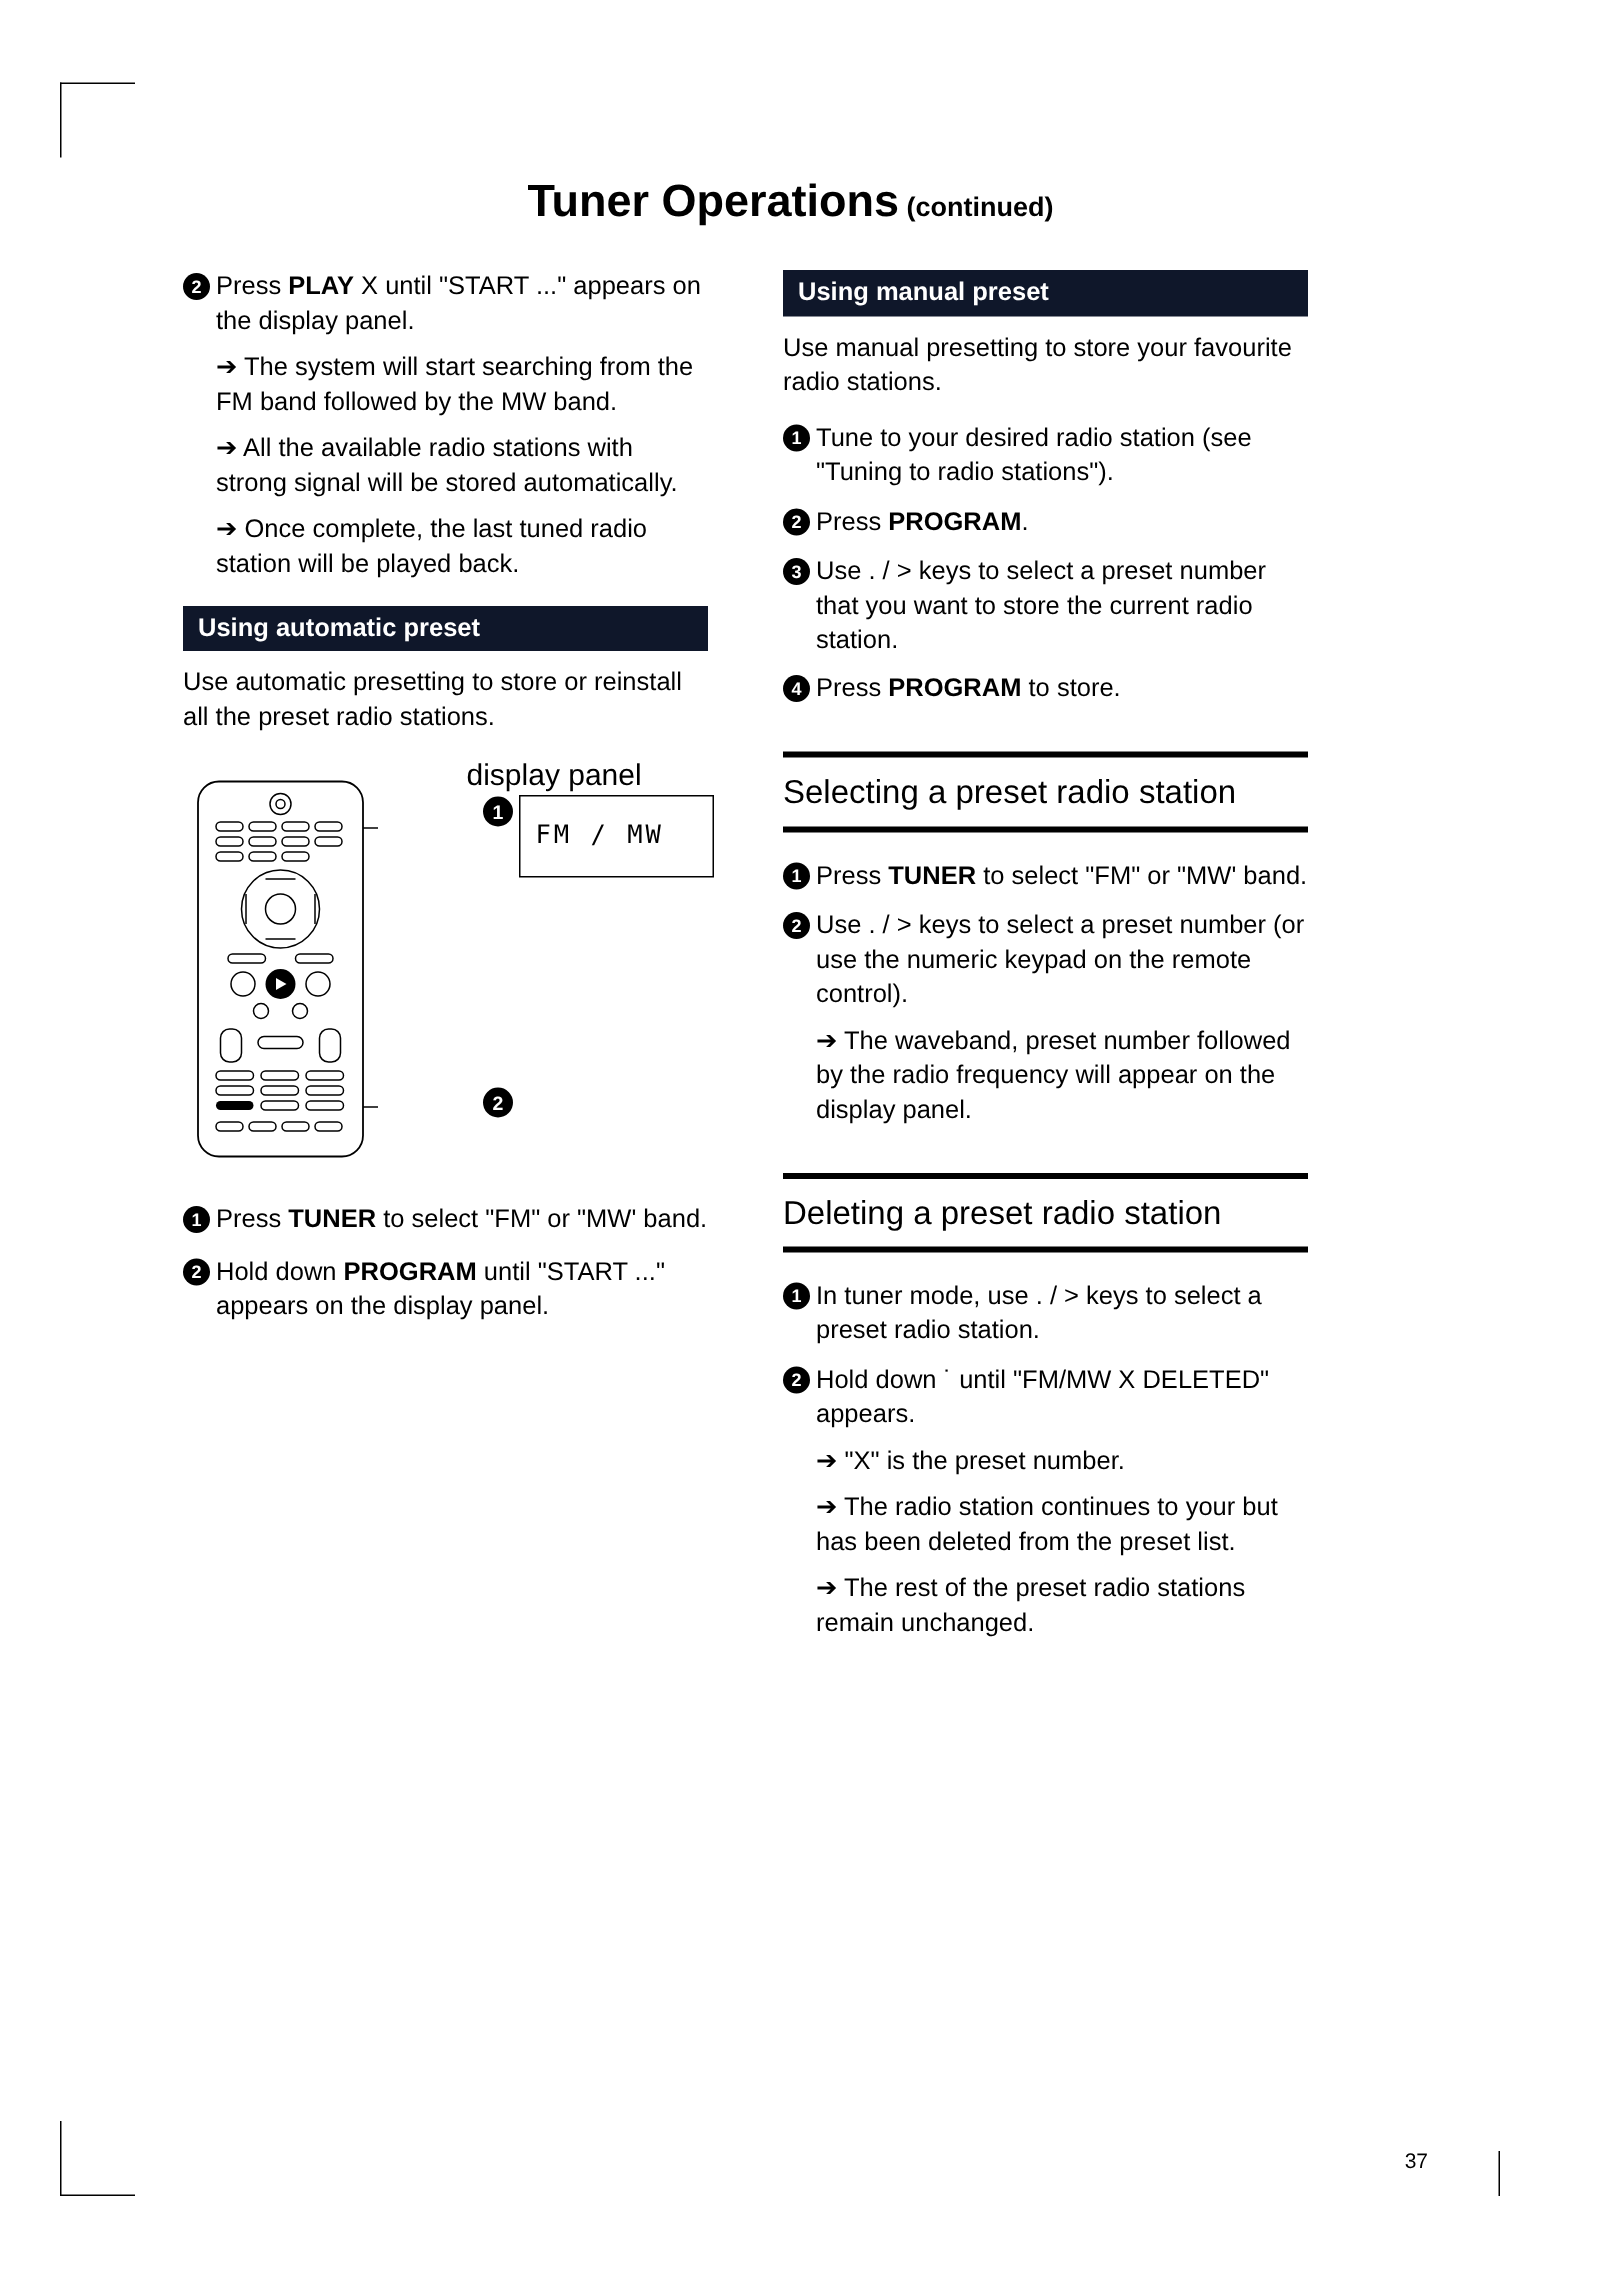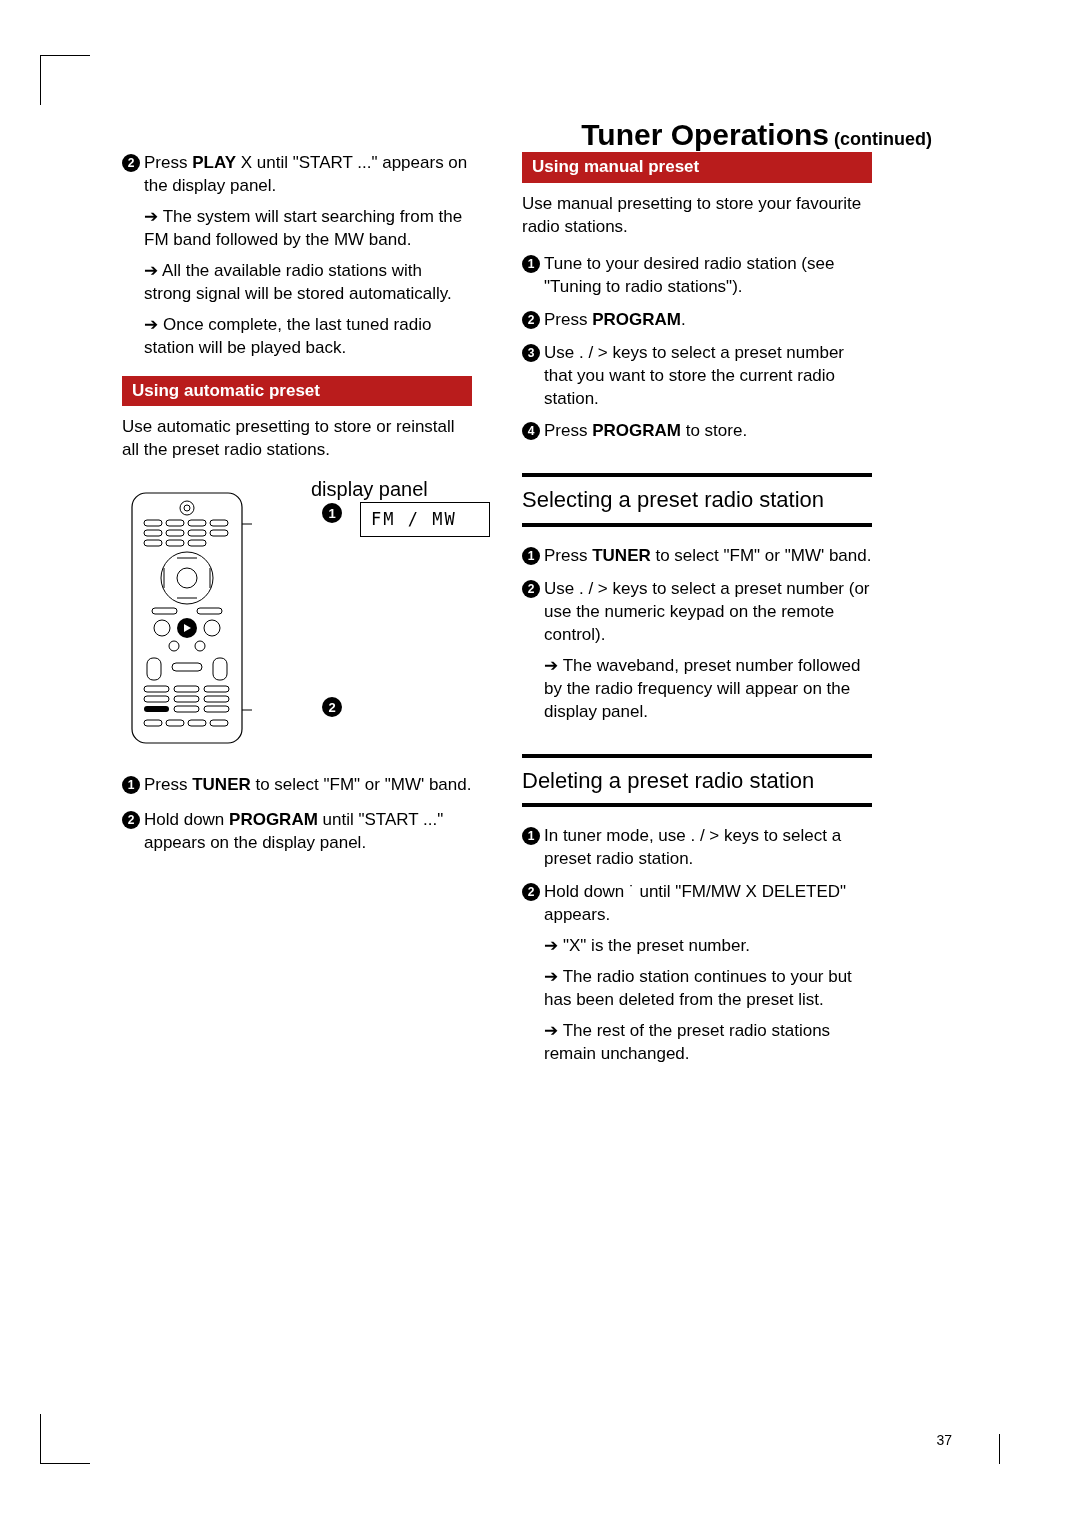--- a/index.html
+++ b/index.html
@@ -11,23 +11,24 @@
     height: 1524px;
     position: relative;
   }
   .page {
     position: absolute;
     left: 122px;
     top: 118px;
     width: 820px;
   }
   .title {
-    text-align: right;
+    text-align: center;
     font-weight: bold;
     font-size: 30px;
+    margin-bottom: 28px;
     padding-right: 10px;
   }
   .title .cont {
     font-size: 18px;
     font-weight: bold;
   }
   .columns {
     display: flex;
     gap: 50px;
   }
@@ -42,21 +43,21 @@
     display: inline-flex;
     width: 18px; height: 18px;
     background: #000; color: #fff;
     border-radius: 50%;
     justify-content: center; align-items: center;
     font-size: 12px; font-weight: bold;
     position: absolute; left: 0; top: 2px;
   }
   .arrow { font-family: Arial, sans-serif; }
   .sub-heading {
-    background: #b91c1c;
+    background: #0f172a;
     color: #fff;
     font-weight: bold;
     padding: 4px 10px;
     font-size: 17px;
     margin-top: 16px;
     margin-bottom: 10px;
   }
   .section-heading {
     font-size: 22px;
     font-weight: normal;
@@ -68,26 +69,26 @@
   }
   .remote-figure {
     position: relative;
     height: 280px;
     margin: 14px 0 18px 0;
   }
   .remote-svg { position: absolute; left: 0; top: 12px; }
   .display-label { position: absolute; left: 189px; top: 0; font-size: 20px; }
   .display-panel {
     position: absolute;
-    left: 238px;
+    left: 224px;
     border: 1px solid #000;
     font-family: monospace;
     font-size: 17px;
     letter-spacing: 2px;
-    padding: 5px 10px;
+    padding: 15px 10px;
     width: 130px;
   }
   .dp1 { top: 26px; }
   .dp2 { top: 220px; }
   .fig-circle {
     position: absolute;
     left: 200px;
     width: 20px; height: 20px;
     background: #000; color: #fff;
     border-radius: 50%;

